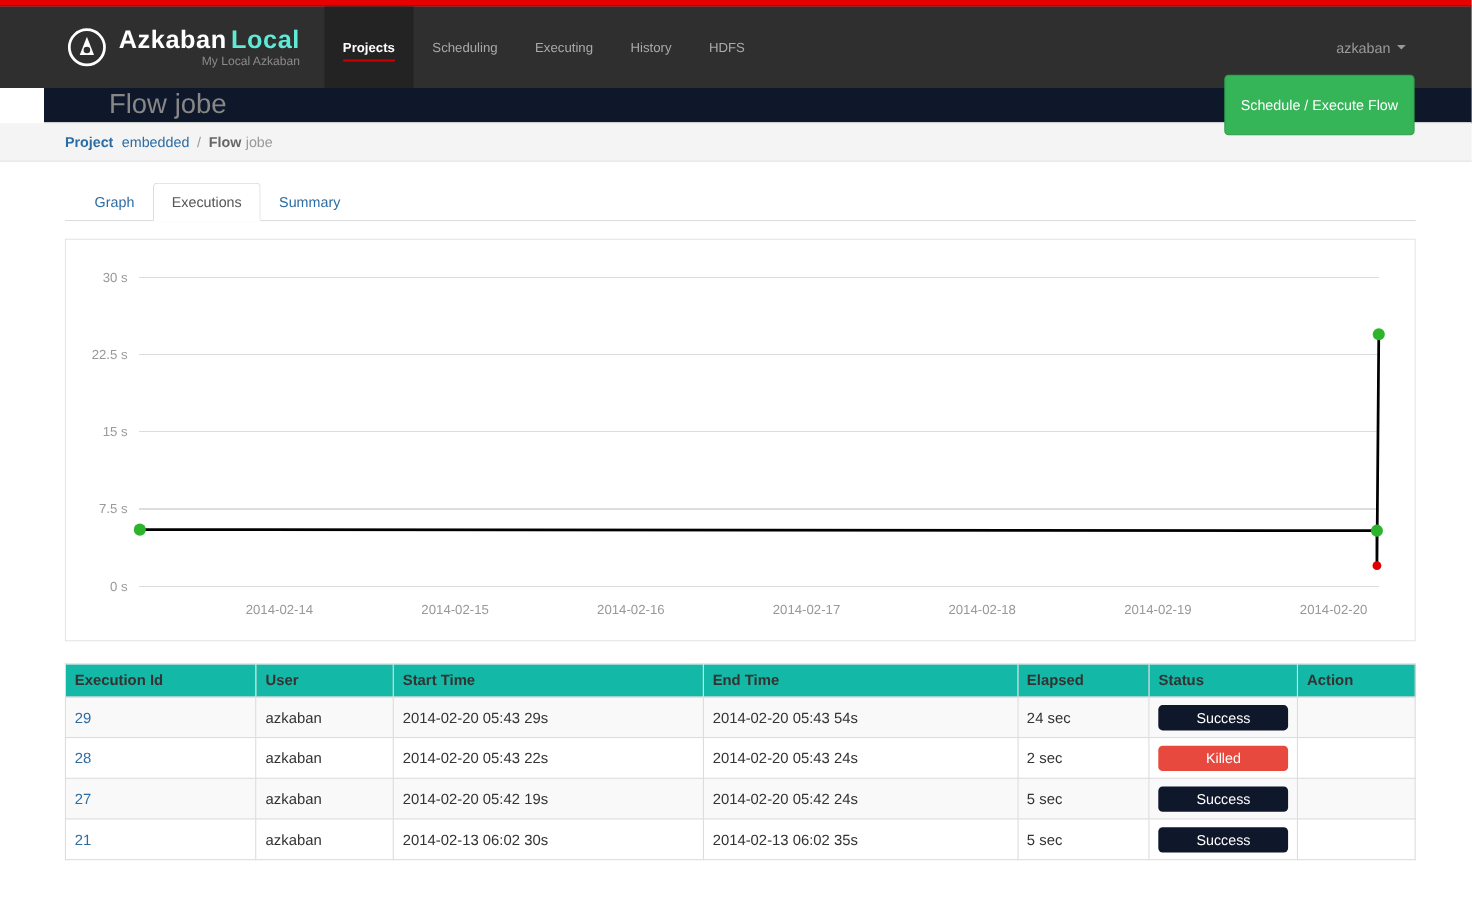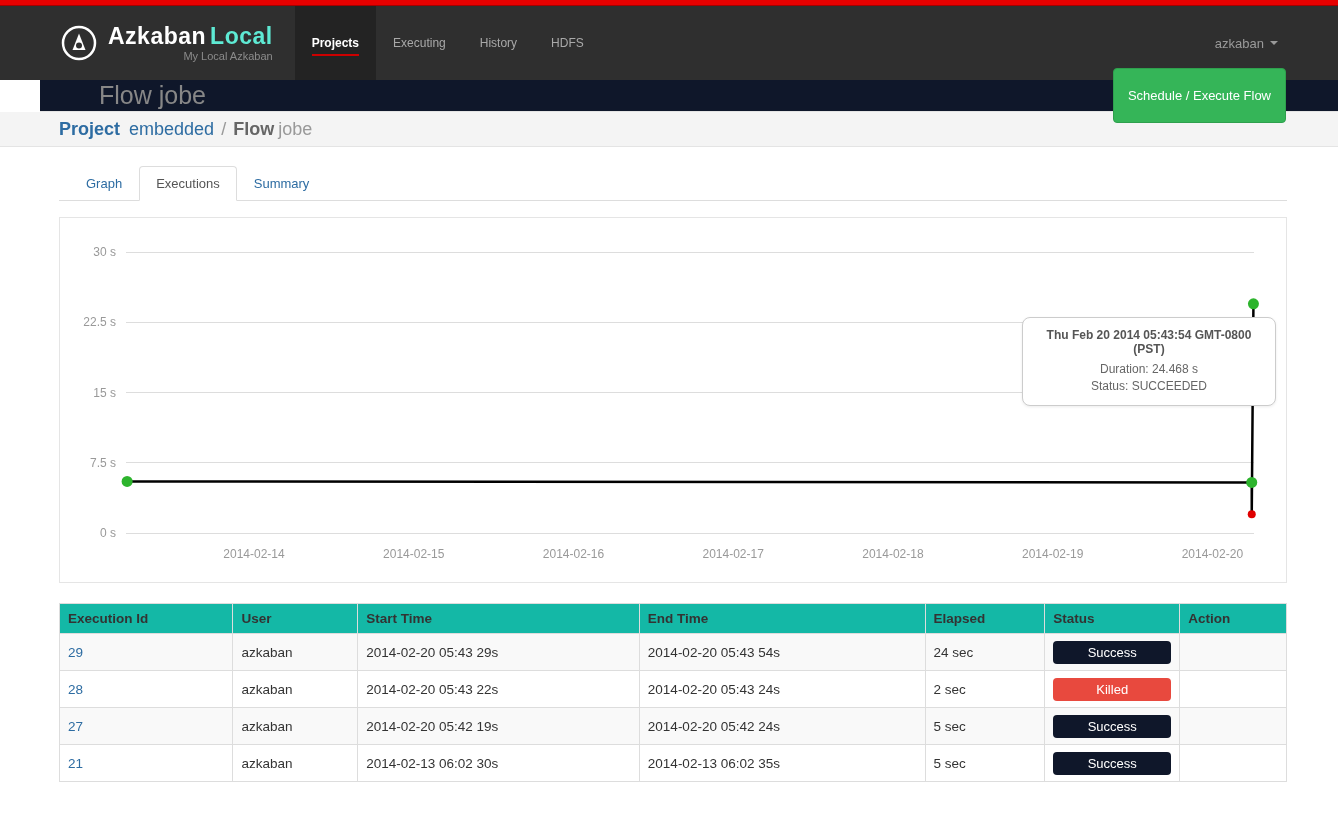--- a/index.html
+++ b/index.html
@@ -50,21 +50,21 @@
   .page-title .title-name { color:#878787; }
   .execute-btn {
     margin-left:auto; background:#35b558; color:#fff; border:1px solid #2ea04d;
     font-size:13px; padding:19px 14px; border-radius:4px; cursor:pointer;
     font-family:"Liberation Sans", sans-serif;
   }
 
   
   .breadcrumb {
     background:#f4f4f4; border-bottom:1px solid #e4e4e4;
-    height:35px; display:flex; align-items:center; padding:0 59px; font-size:18px;
+    height:35px; display:flex; align-items:center; padding:0 59px; font-size:13px;
   }
   .bc-project-label { color:#2d6ca2; font-weight:bold; }
   .bc-project-name { color:#2d6ca2; margin-left:4px; }
   .bc-sep { color:#999; margin:0 7px; }
   .bc-flow-label { color:#666; font-weight:bold; }
   .bc-flow-name { color:#999; margin-left:4px; }
 
   
   .content { padding:0 51px 0 59px; }
 
@@ -133,20 +133,21 @@
     </span>
     <span class="brand-text">
       <span class="brand-row">
         <span>Azkaban</span><span class="brand-accent">Local</span>
       </span>
       <span class="brand-subtitle">My Local Azkaban</span>
     </span>
   </div>
   <nav class="nav-menu">
       <a class="nav-item active"><span>Projects</span></a>
+      <a class="nav-item"><span>Scheduling</span></a>
       <a class="nav-item"><span>Executing</span></a>
       <a class="nav-item"><span>History</span></a>
       <a class="nav-item"><span>HDFS</span></a>
     </nav>
   <div class="user-menu">
     <span>azkaban</span>
     <span class="caret"></span>
   </div>
 </header>
 
@@ -194,25 +195,20 @@
         <text x="673.2024" y="340" class="xtick">2014-02-17</text>
         <text x="832.9272" y="340" class="xtick">2014-02-18</text>
         <text x="992.652" y="340" class="xtick">2014-02-19</text>
         <text x="1152.3768" y="340" class="xtick">2014-02-20</text>
         <polyline points="67.128,263.48333333333335 1191.744,264.42 1191.744,296.26666666666665 1193.4360000000001,85.81640000000002" class="dataline" stroke="#000000"></polyline>
         <circle cx="67.128" cy="263.48333333333335" r="5.5" fill="#2db42d"></circle>
         <circle cx="1191.744" cy="264.42" r="5.5" fill="#2db42d"></circle>
         <circle cx="1191.744" cy="296.26666666666665" r="4" fill="#e00000"></circle>
         <circle cx="1193.4360000000001" cy="85.81640000000002" r="5.5" fill="#2db42d"></circle>
       </svg>
-    <div class="chart-tooltip">
-      <div class="tt-title">Thu Feb 20 2014 05:43:54 GMT-0800 (PST)</div>
-      <div class="tt-line">Duration: 24.468 s</div>
-      <div class="tt-line">Status: SUCCEEDED</div>
-    </div>
   </div>
 
   <table class="exec-table">
     <colgroup>
       <col style="width:174px">
         <col style="width:125px">
         <col style="width:283px">
       <col style="width:287px">
         <col style="width:120px">
         <col style="width:132px">

